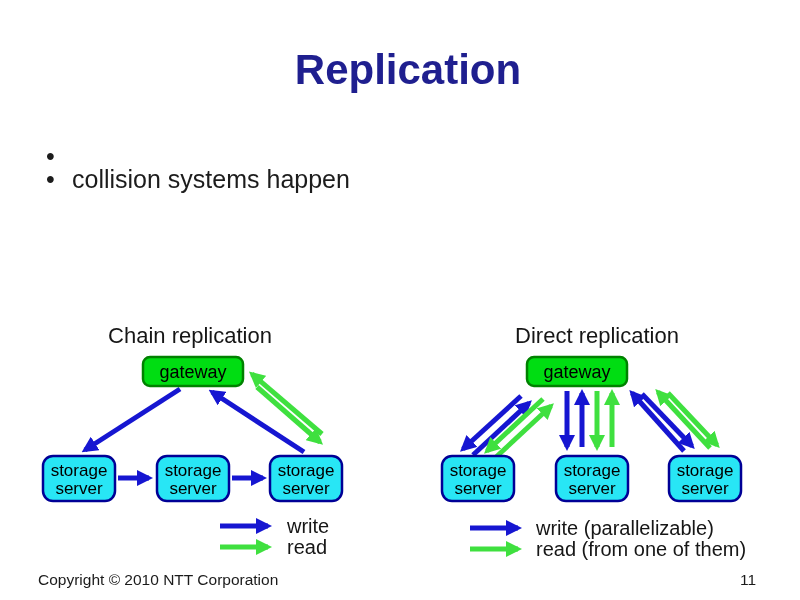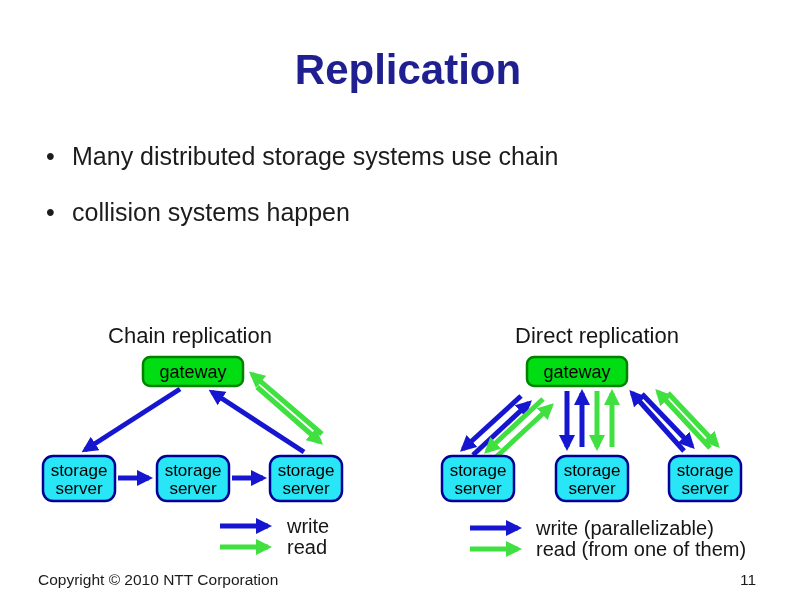--- a/index.html
+++ b/index.html
@@ -57,21 +57,20 @@
   svg .boxlabel { fill: #000000; }
 </style>
 </head>
 <body>
 
 <h1 class="slide-title">Replication</h1>
 
 <ul class="bullets">
   <li>
     <span class="dot">•</span>
-    <div>Many distributed storage systems use chain</div>
   </li>
   <li>
     <span class="dot">•</span>
     <div>collision systems happen</div>
   </li>
 </ul>
 
 <svg class="diagram-svg" width="800" height="300" viewBox="0 300 800 300" xmlns="http://www.w3.org/2000/svg">
   <defs>
     <marker id="head-blue" viewBox="0 0 10 10" refX="7.5" refY="5" markerWidth="3.2" markerHeight="3.2" orient="auto-start-reverse">

